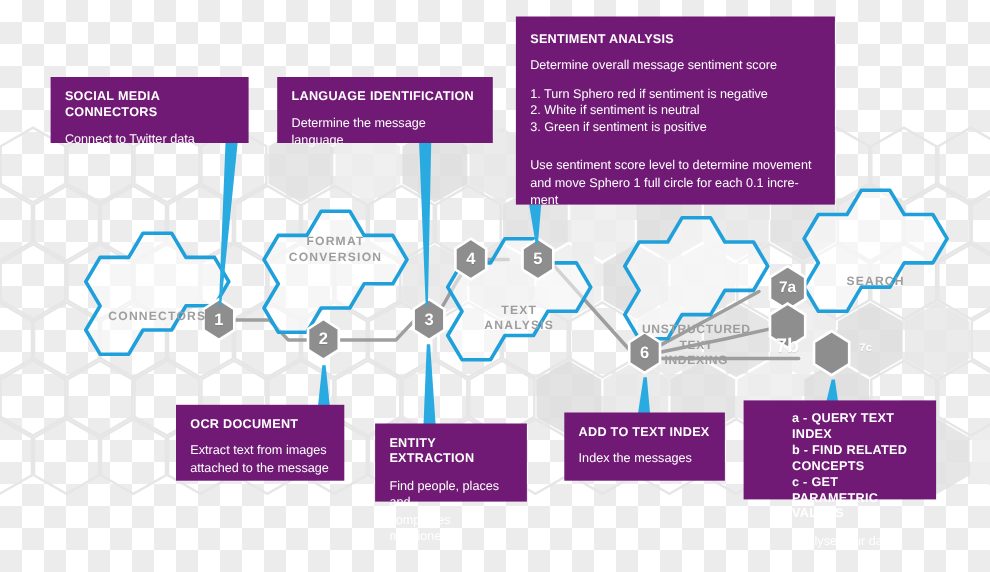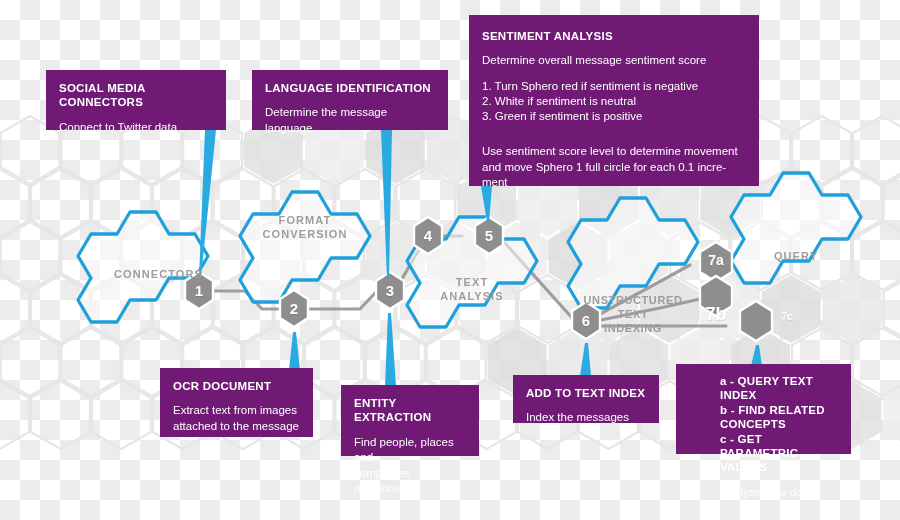--- a/index.html
+++ b/index.html
@@ -276,41 +276,41 @@
     <div class="c-body">Find people, places and
 companies mentioned</div>
   </div>
 
   <div class="callout" style="left:160px;top:368px;width:153px;height:69px;">
     <div class="c-title">OCR DOCUMENT</div>
     <div class="c-body">Extract text from images
 attached to the message</div>
   </div>
 
-  <div class="callout" style="left:513px;top:375px;width:146px;height:48px;">
+  <div class="callout" style="left:513px;top:375px;width:146px;height:62px;">
     <div class="c-title">ADD TO TEXT INDEX</div>
     <div class="c-body">Index the messages</div>
   </div>
 
   <div class="callout" style="left:676px;top:364px;width:175px;height:90px;padding-top:10px;padding-left:44px;">
     <div class="c-title">a - QUERY TEXT INDEX
 b - FIND RELATED CONCEPTS
 c - GET PARAMETRIC VALUES</div>
     <div class="c-body">Analyse your data</div>
   </div>
 
-  <div class="hexlabel" style="left:83px;top:268px;width:120px;text-align:right;">CONNECTORS</div>
+  <div class="hexlabel" style="left:83px;top:282px;width:120px;">CONNECTORS</div>
   <div class="hexlabel" style="left:245px;top:214px;width:120px;">FORMAT
 CONVERSION</div>
   <div class="hexlabel" style="left:412px;top:276px;width:120px;">TEXT
 ANALYSIS</div>
   <div class="hexlabel" style="left:572px;top:250px;width:122px;letter-spacing:.6px;margin-top:44px;">UNSTRUCTURED
 TEXT
 INDEXING</div>
-  <div class="hexlabel" style="left:736px;top:250px;width:120px;">QUERY</div>
+  <div class="hexlabel" style="left:736px;top:250px;width:120px;">SEARCH</div>
 
   <div class="numlabel" style="left:185px;top:282px;width:28px;font-size:15px;">1</div>
   <div class="numlabel" style="left:280px;top:300px;width:28px;font-size:15px;">2</div>
   <div class="numlabel" style="left:376px;top:282px;width:28px;font-size:15px;">3</div>
   <div class="numlabel" style="left:414px;top:227px;width:28px;font-size:15px;">4</div>
   <div class="numlabel" style="left:475px;top:227px;width:28px;font-size:15px;">5</div>
   <div class="numlabel" style="left:572px;top:312px;width:28px;font-size:15px;">6</div>
   <div class="numlabel" style="left:700px;top:252px;width:32px;font-size:14px;">7a</div>
   <div class="numlabel" style="left:700px;top:304px;width:32px;font-size:18px;">7b</div>
   <div class="numlabel" style="left:771px;top:311px;width:32px;font-size:10px;">7c</div>

